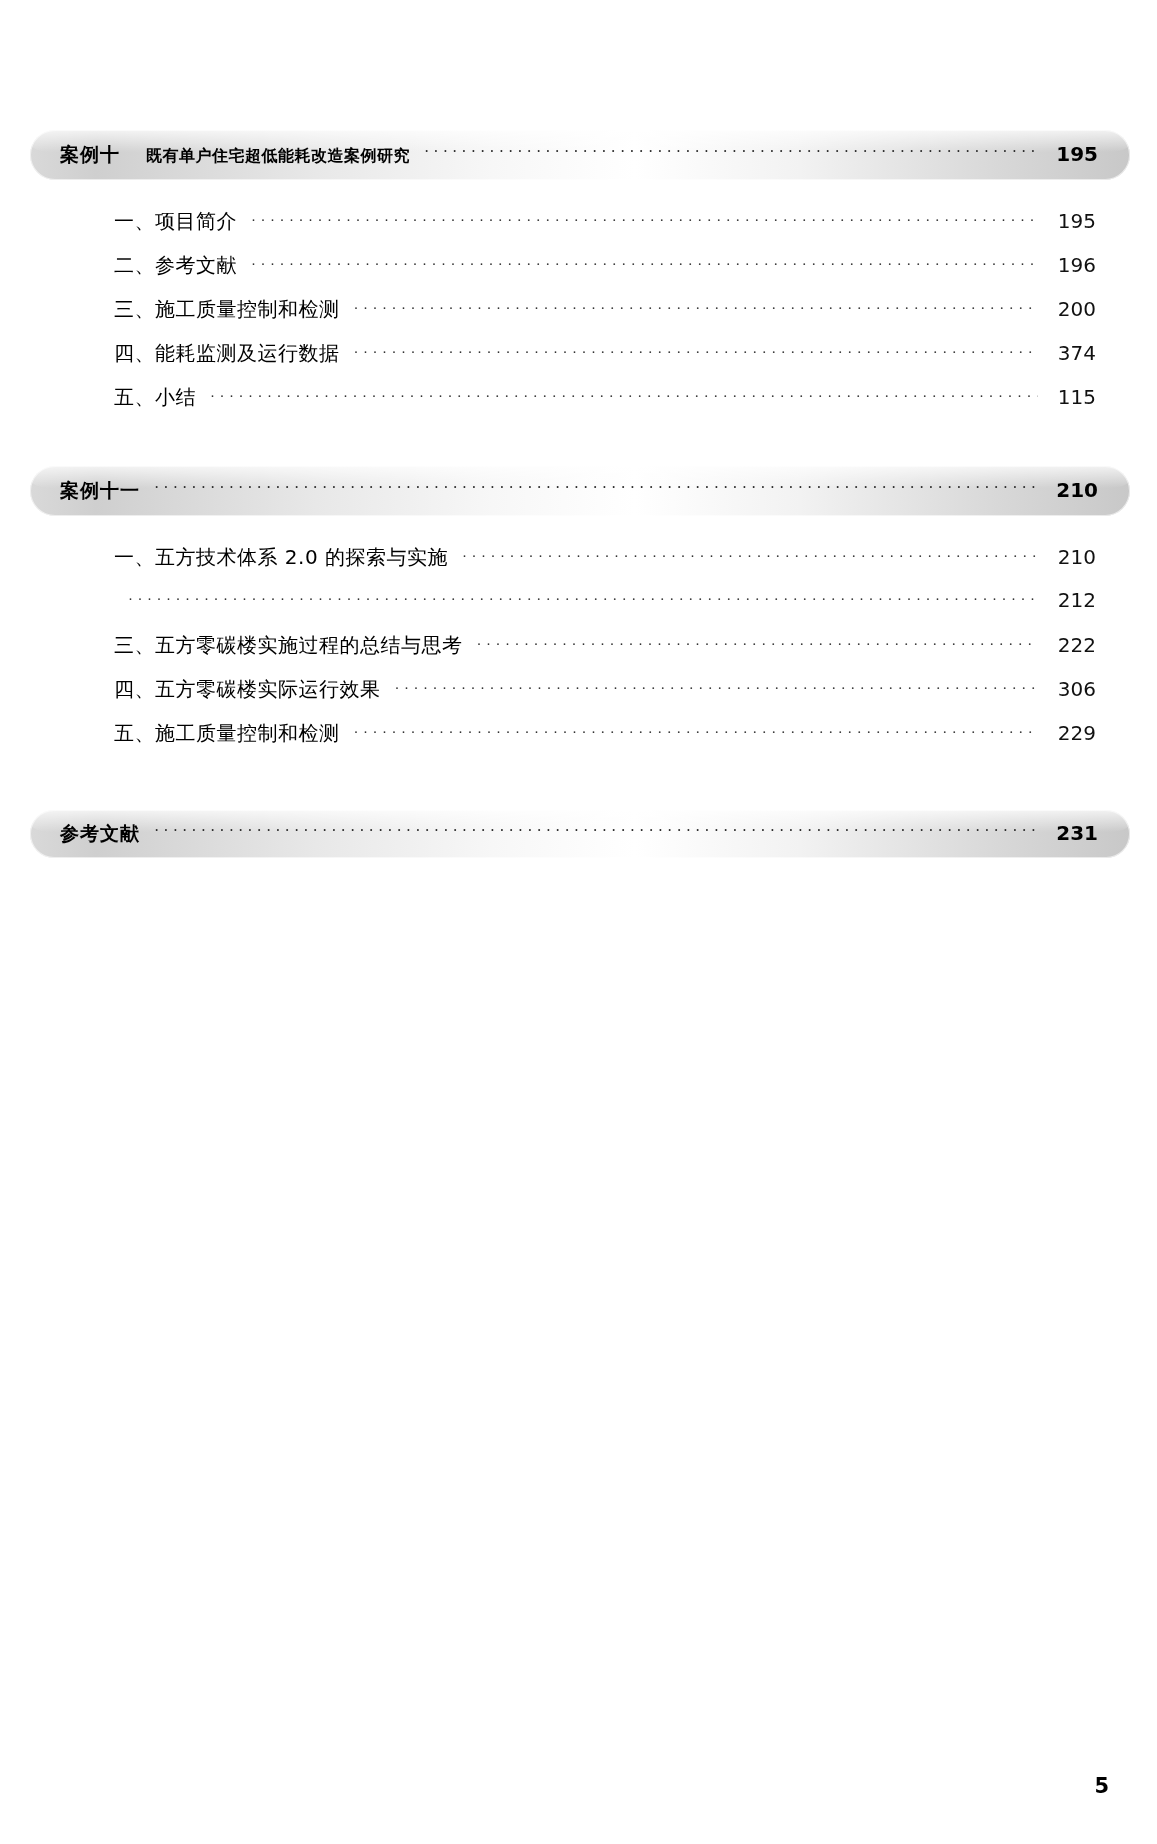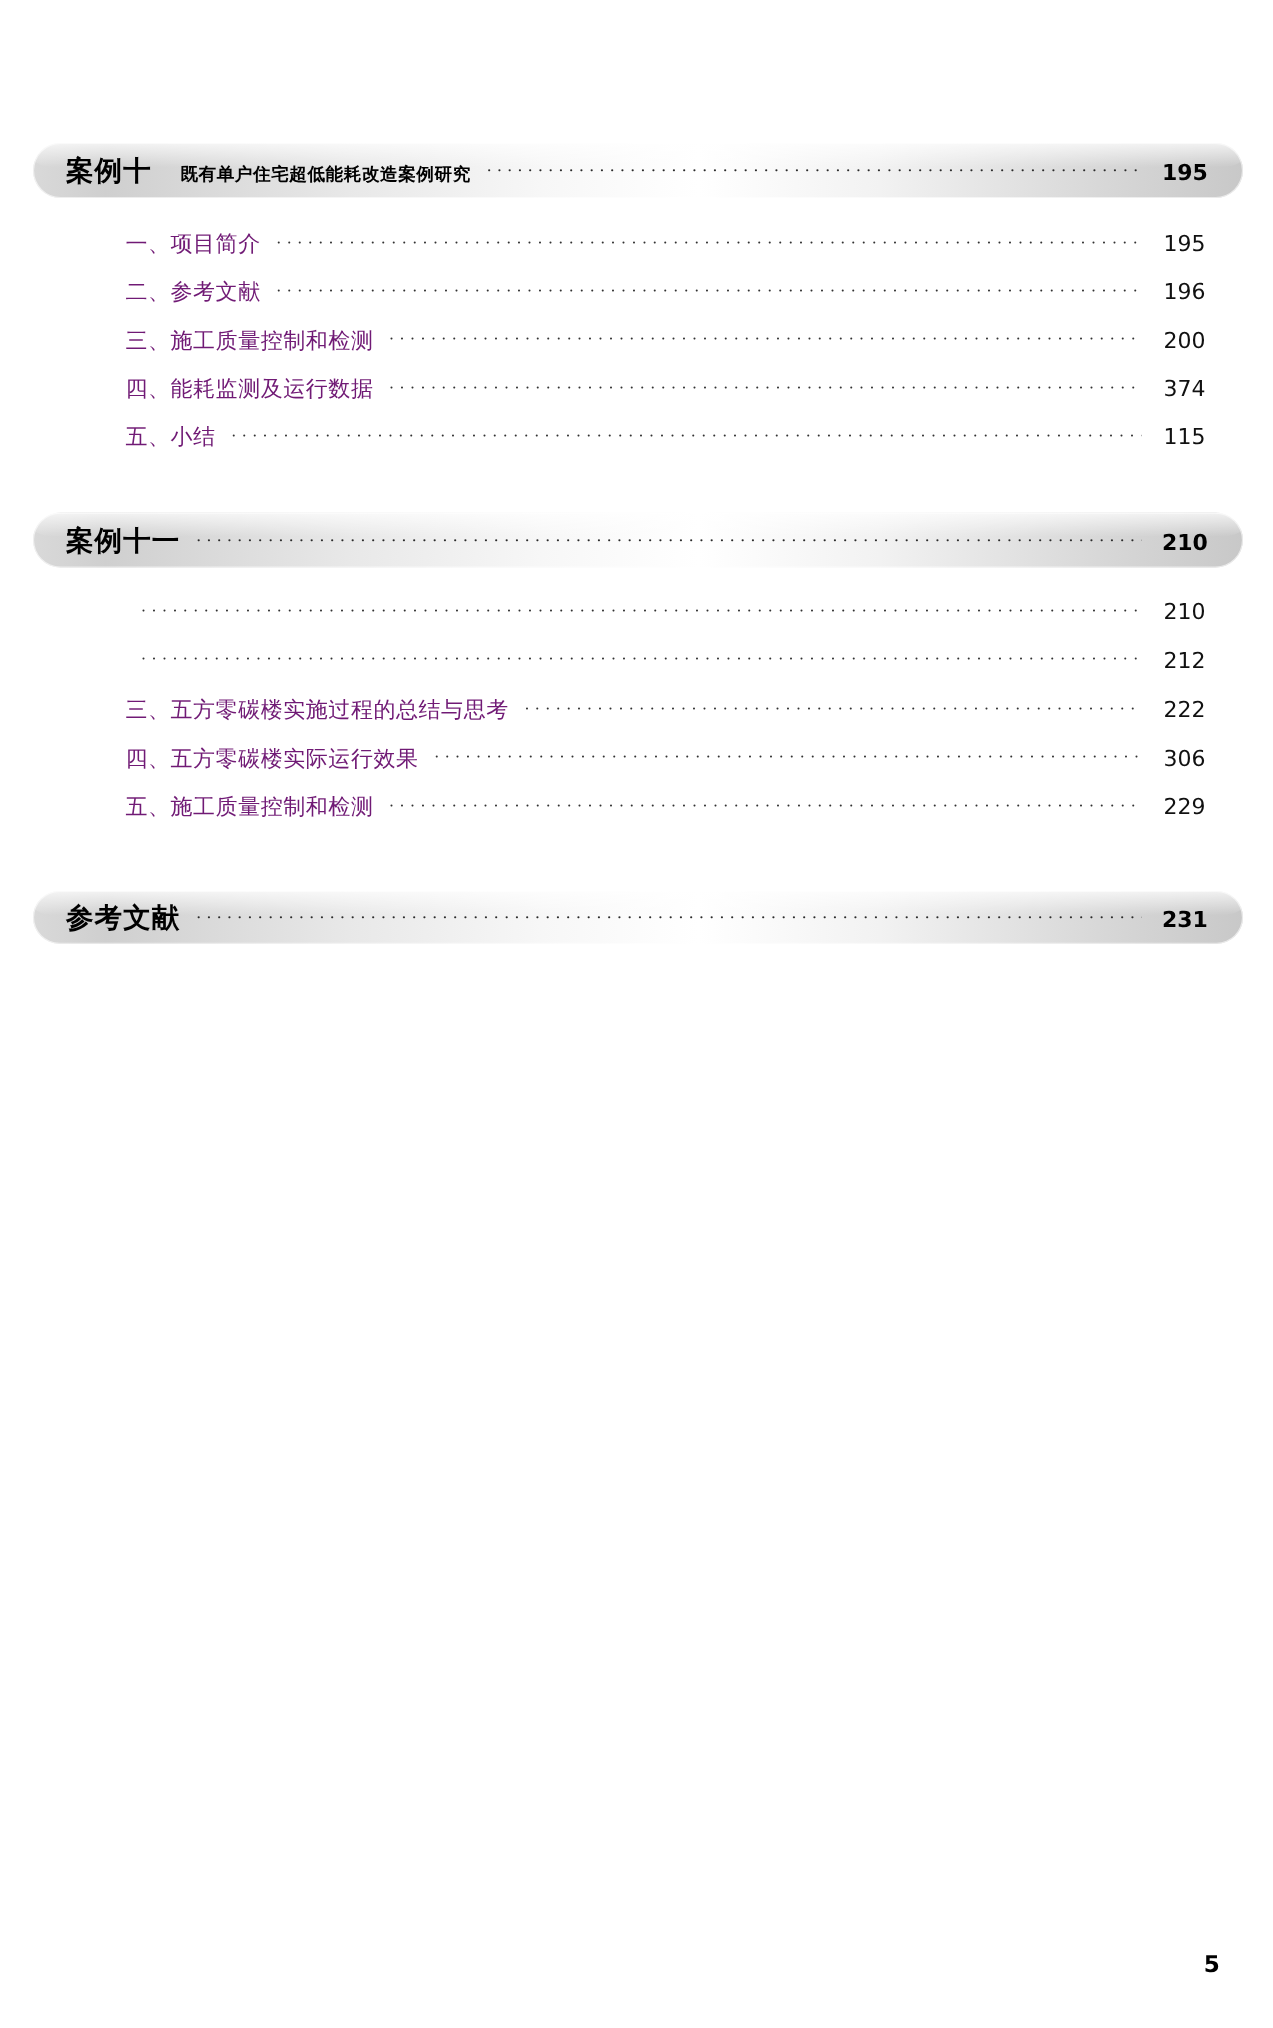--- a/index.html
+++ b/index.html
@@ -61,21 +61,21 @@
     align-items: baseline;
     width: 100%;
     padding: 0 32px 0 30px;
     box-sizing: border-box;
     position: relative;
     z-index: 2;
   }
   .ch-title {
     font-family: "DejaVu Sans", "Liberation Sans", sans-serif;
     font-weight: bold;
-    font-size: 25px;
+    font-size: 19px;
     letter-spacing: 1px;
     color: #000;
     white-space: nowrap;
   }
   .ch-sub {
     font-family: "DejaVu Sans", "Liberation Sans", sans-serif;
     font-weight: bold;
     font-size: 16px;
     letter-spacing: 0.5px;
     color: #000;
@@ -109,21 +109,21 @@
     padding: 0 34px 0 84px;
   }
   .entry {
     display: flex;
     align-items: baseline;
     height: 44px;
   }
   .entry-label {
     font-family: "DejaVu Sans", "Liberation Sans", sans-serif;
     font-size: 20px;
-    color: #701a75;
+    color: #000000;
     white-space: nowrap;
     letter-spacing: 0.5px;
   }
   .entry .dots {
     top: -3px;
     font-size: 15px;
     letter-spacing: 4.5px;
     color: #333;
   }
   .entry-page {
@@ -199,20 +199,21 @@
     <div class="chapter-bar">
       <div class="ch-inner">
         <span class="ch-title">案例十一</span>
         <span class="dots">··································································································································</span>
         <span class="ch-page">210</span>
       </div>
     </div>
 
     <div class="entries">
       <div class="entry">
+        <span class="entry-label">一、五方技术体系 2.0 的探索与实施</span>
         <span class="dots">··································································································································</span>
         <span class="entry-page">210</span>
       </div>
       <div class="entry">
         <span class="dots">··································································································································</span>
         <span class="entry-page">212</span>
       </div>
       <div class="entry">
         <span class="entry-label">三、五方零碳楼实施过程的总结与思考</span>
         <span class="dots">··································································································································</span>

